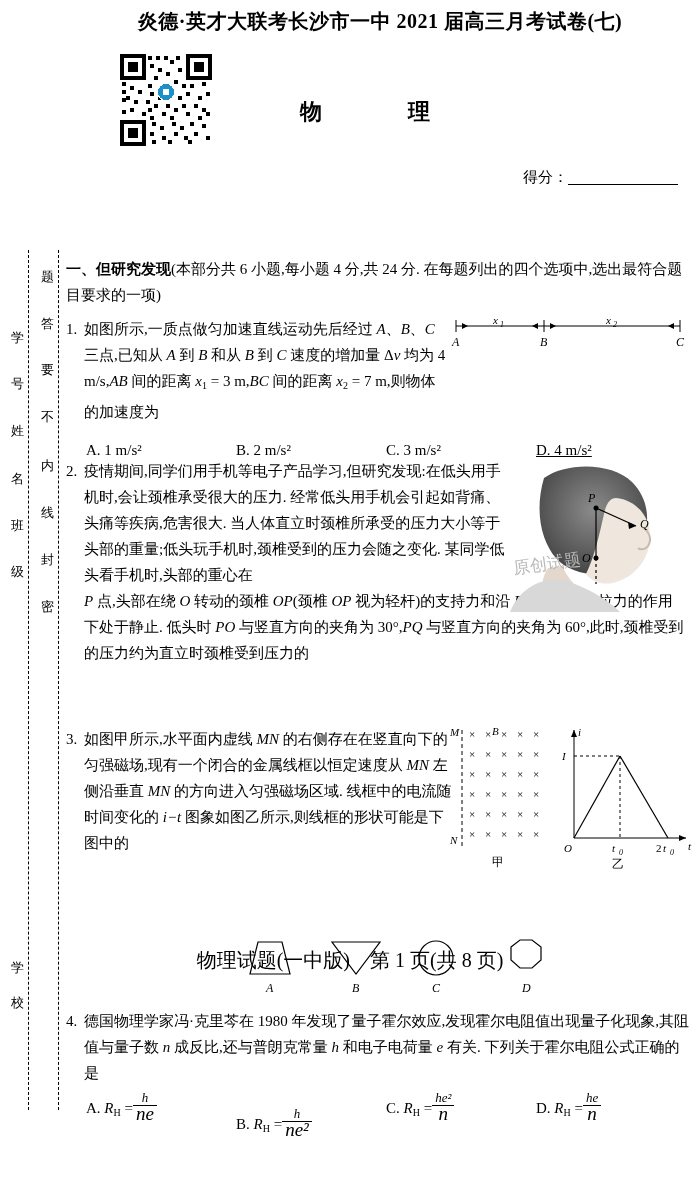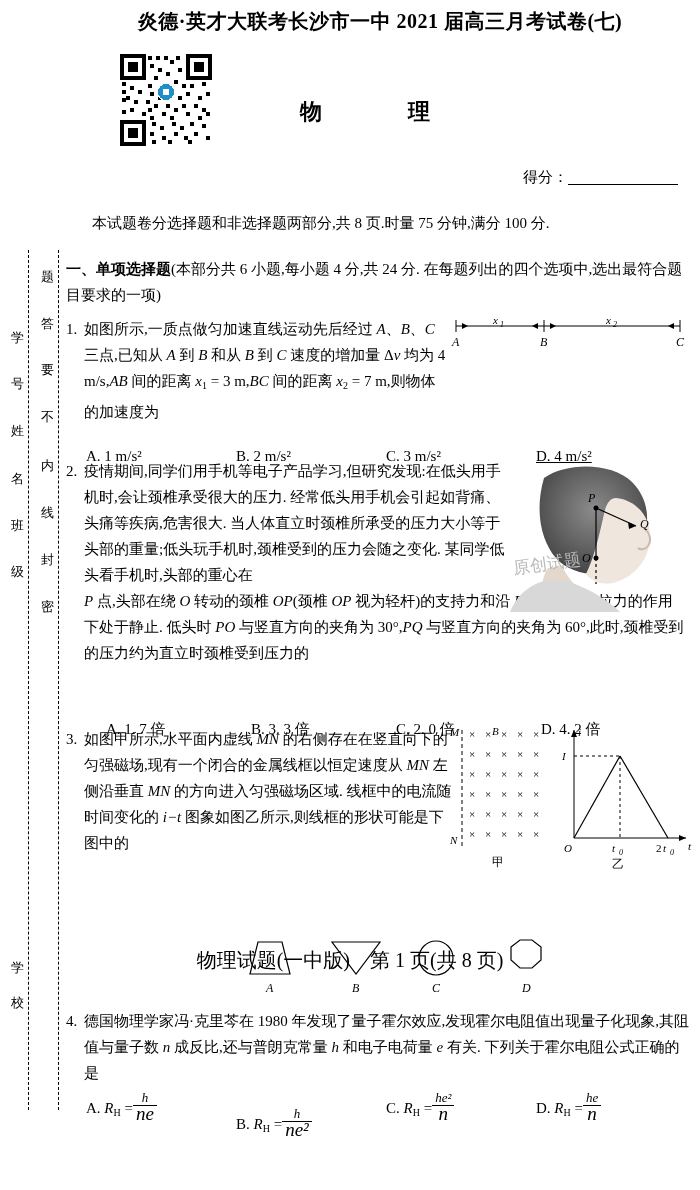--- a/index.html
+++ b/index.html
@@ -35,21 +35,21 @@
 
   .intro{position:absolute;left:92px;top:214px;width:590px;font-size:15px;}
 
   .sec1{position:absolute;left:66px;top:256px;width:620px;font-size:15px;line-height:26px;}
   .sec1 b{font-weight:bold;}
 
   
   .q{position:absolute;font-size:15px;line-height:26px;}
   .q .idx{position:absolute;left:0;top:0;}
   .q .body{margin-left:18px;}
-  .opts{display:flex;margin-top:20px;justify-content:flex-end;}
+  .opts{display:flex;margin-top:14px;}
   .opts span{display:inline-block;}
   .ital{font-style:italic;}
   .sub{font-size:10px;vertical-align:-3px;}
 
   
   .frac{display:inline-block;vertical-align:-7px;text-align:center;font-style:italic;}
   .frac .n{display:block;border-bottom:1px solid #000;padding:0 3px;line-height:15px;font-size:13px;}
   .frac .d{display:block;padding:0 3px;line-height:15px;font-size:19px;}
 
   
@@ -163,32 +163,31 @@
       <circle cx="48" cy="40" r="3.5" fill="#fff"></circle>
     </svg>
   </div>
 
   <div class="subject">物　　理</div>
 
   <div class="score">
     <span>得分：</span><span class="line"></span>
   </div>
 
-  <div class="intro">本试题卷分选择题和非选择题两部分,共 8 页.时量 75 分钟,满分 100 分.</div>
 
   <div class="left-strip">
     <div class="vline l1"></div>
     <div class="vline l2"></div>
     <div class="vcol c1" style="top:70px;height:520px;">学 号 姓 名 班 级</div>
     <div class="vcol c2" style="top:10px;height:680px;">题 答 要 不 内 线 封 密</div>
     <div class="vcol c1" style="top:700px;height:120px;letter-spacing:10px;">学 校</div>
   </div>
 
   <div class="sec1">
-    <b>一、单项选择题</b><span>(本部分共 6 小题,每小题 4 分,共 24 分. 在每题列出的四个选项中,选出最符合题目要求的一项)</span>
+    <b>一、但研究发现</b><span>(本部分共 6 小题,每小题 4 分,共 24 分. 在每题列出的四个选项中,选出最符合题目要求的一项)</span>
   </div>
 
   <div class="q" style="left:66px;top:316px;width:380px;">
     <span class="idx">1.</span>
     <div class="body">
       如图所示,一质点做匀加速直线运动先后经过 <span class="ital">A</span>、<span class="ital">B</span>、<span class="ital">C</span> 三点,已知从 <span class="ital">A</span> 到 <span class="ital">B</span> 和从 <span class="ital">B</span> 到 <span class="ital">C</span> 速度的增加量 Δ<span class="ital">v</span> 均为 4 m/s,<span class="ital">AB</span> 间的距离 <span class="ital">x</span><span class="sub">1</span> = 3 m,<span class="ital">BC</span> 间的距离 <span class="ital">x</span><span class="sub">2</span> = 7 m,则物体的加速度为
     </div>
   </div>
   <div class="fig1">
     <svg width="240" height="48">
@@ -248,26 +247,20 @@
       <polygon points="136,64 128,60 129,67" fill="#000"></polygon>
       <line x1="96" y1="46" x2="96" y2="96" stroke="#000" stroke-width="1.2"></line>
       <line x1="96" y1="96" x2="96" y2="122" stroke="#000" stroke-width="1.2" stroke-dasharray="3,3"></line>
       <circle cx="96" cy="46" r="2.5" fill="#000"></circle>
       <circle cx="96" cy="96" r="2.5" fill="#000"></circle>
       <text x="88" y="40" font-size="12" font-style="italic" fill="#000">P</text>
       <text x="140" y="66" font-size="12" font-style="italic" fill="#000">Q</text>
       <text x="82" y="100" font-size="12" font-style="italic" fill="#000">O</text>
       <text x="14" y="112" font-size="17" fill="#b9b9b9" transform="rotate(-8 14 112)">原创试题</text>
     </svg>
-  </div>
-  <div class="opts" style="position:absolute;left:86px;top:700px;width:600px;font-size:15px;">
-    <span style="width:145px;">A. 1. 7 倍</span>
-    <span style="width:145px;">B. 3. 3 倍</span>
-    <span style="width:145px;">C. 2. 0 倍</span>
-    <span style="width:145px;">D. 4. 2 倍</span>
   </div>
 
   <div class="q" style="left:66px;top:726px;width:390px;">
     <span class="idx">3.</span>
     <div class="body" style="width:370px;">
       如图甲所示,水平面内虚线 <span class="ital">MN</span> 的右侧存在在竖直向下的匀强磁场,现有一个闭合的金属线框以恒定速度从 <span class="ital">MN</span> 左侧沿垂直 <span class="ital">MN</span> 的方向进入匀强磁场区域. 线框中的电流随时间变化的 <span class="ital">i−t</span> 图象如图乙所示,则线框的形状可能是下图中的
     </div>
   </div>
   <div class="fig3">
     <svg width="240" height="170">

